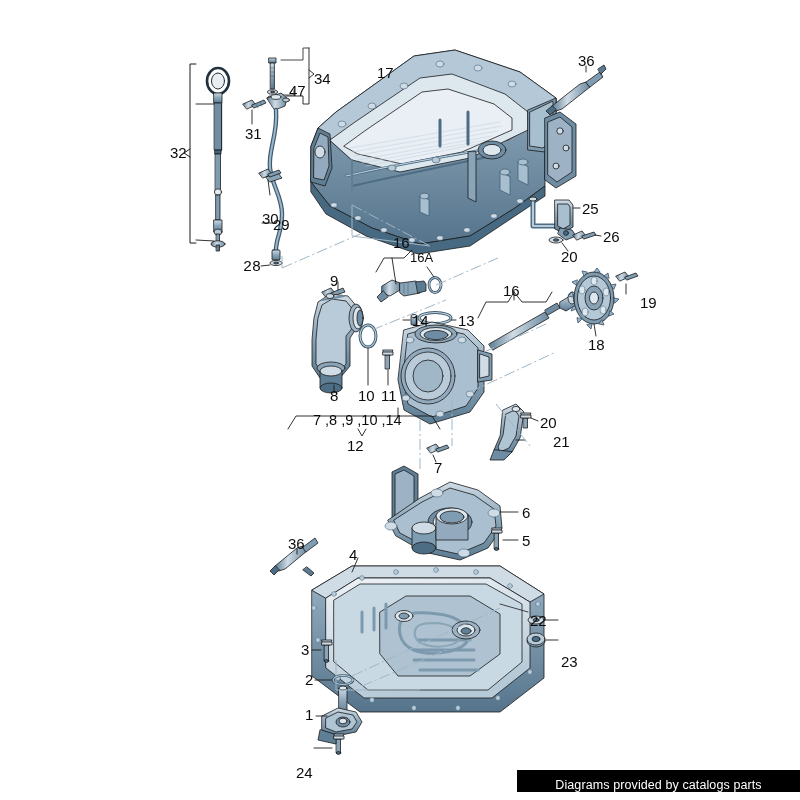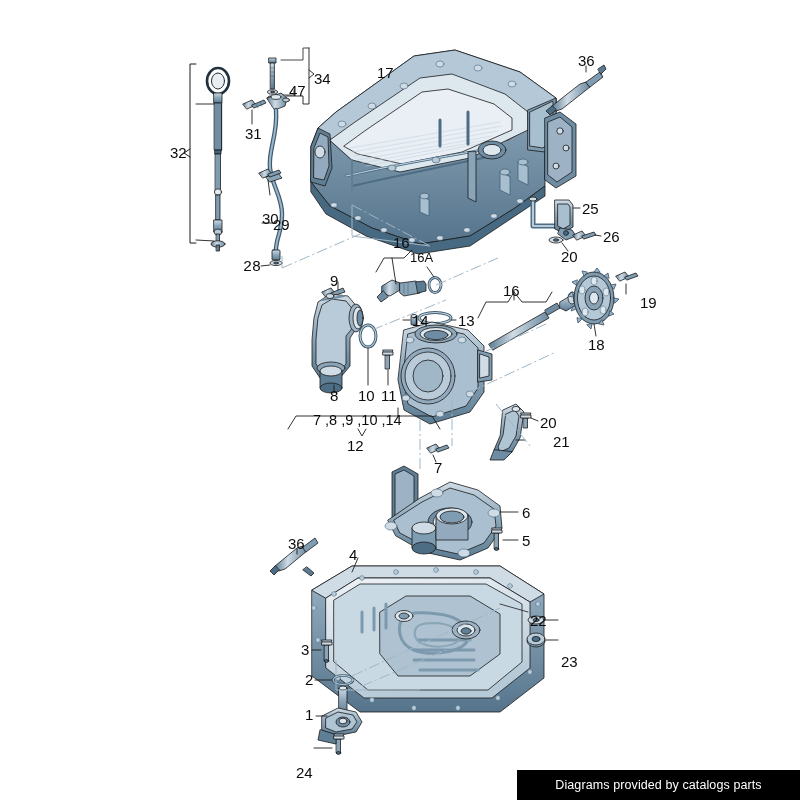--- a/index.html
+++ b/index.html
@@ -10,21 +10,21 @@
   
   .cal{position:absolute;font-family:"Liberation Sans",sans-serif;
        font-size:15px;color:#0c0c0c;white-space:nowrap;letter-spacing:0px;}
   .cal.sm{font-size:13px;}
   .cal.grp{font-size:14.5px;}
 
   
   svg.lay{position:absolute;left:0;top:0;width:800px;height:800px;overflow:visible;}
 
   
-  #wm{position:absolute;left:517px;top:770px;width:283px;height:30px;
+  #wm{position:absolute;left:517px;top:770px;width:283px;height:22px;
       background:#000;color:#fff;font-size:12.5px;line-height:30px;
       text-align:center;letter-spacing:.1px;}
 </style>
 </head>
 <body>
 
 <div id="stage">
 
 <svg class="lay" viewBox="0 0 800 800">
   <defs>

